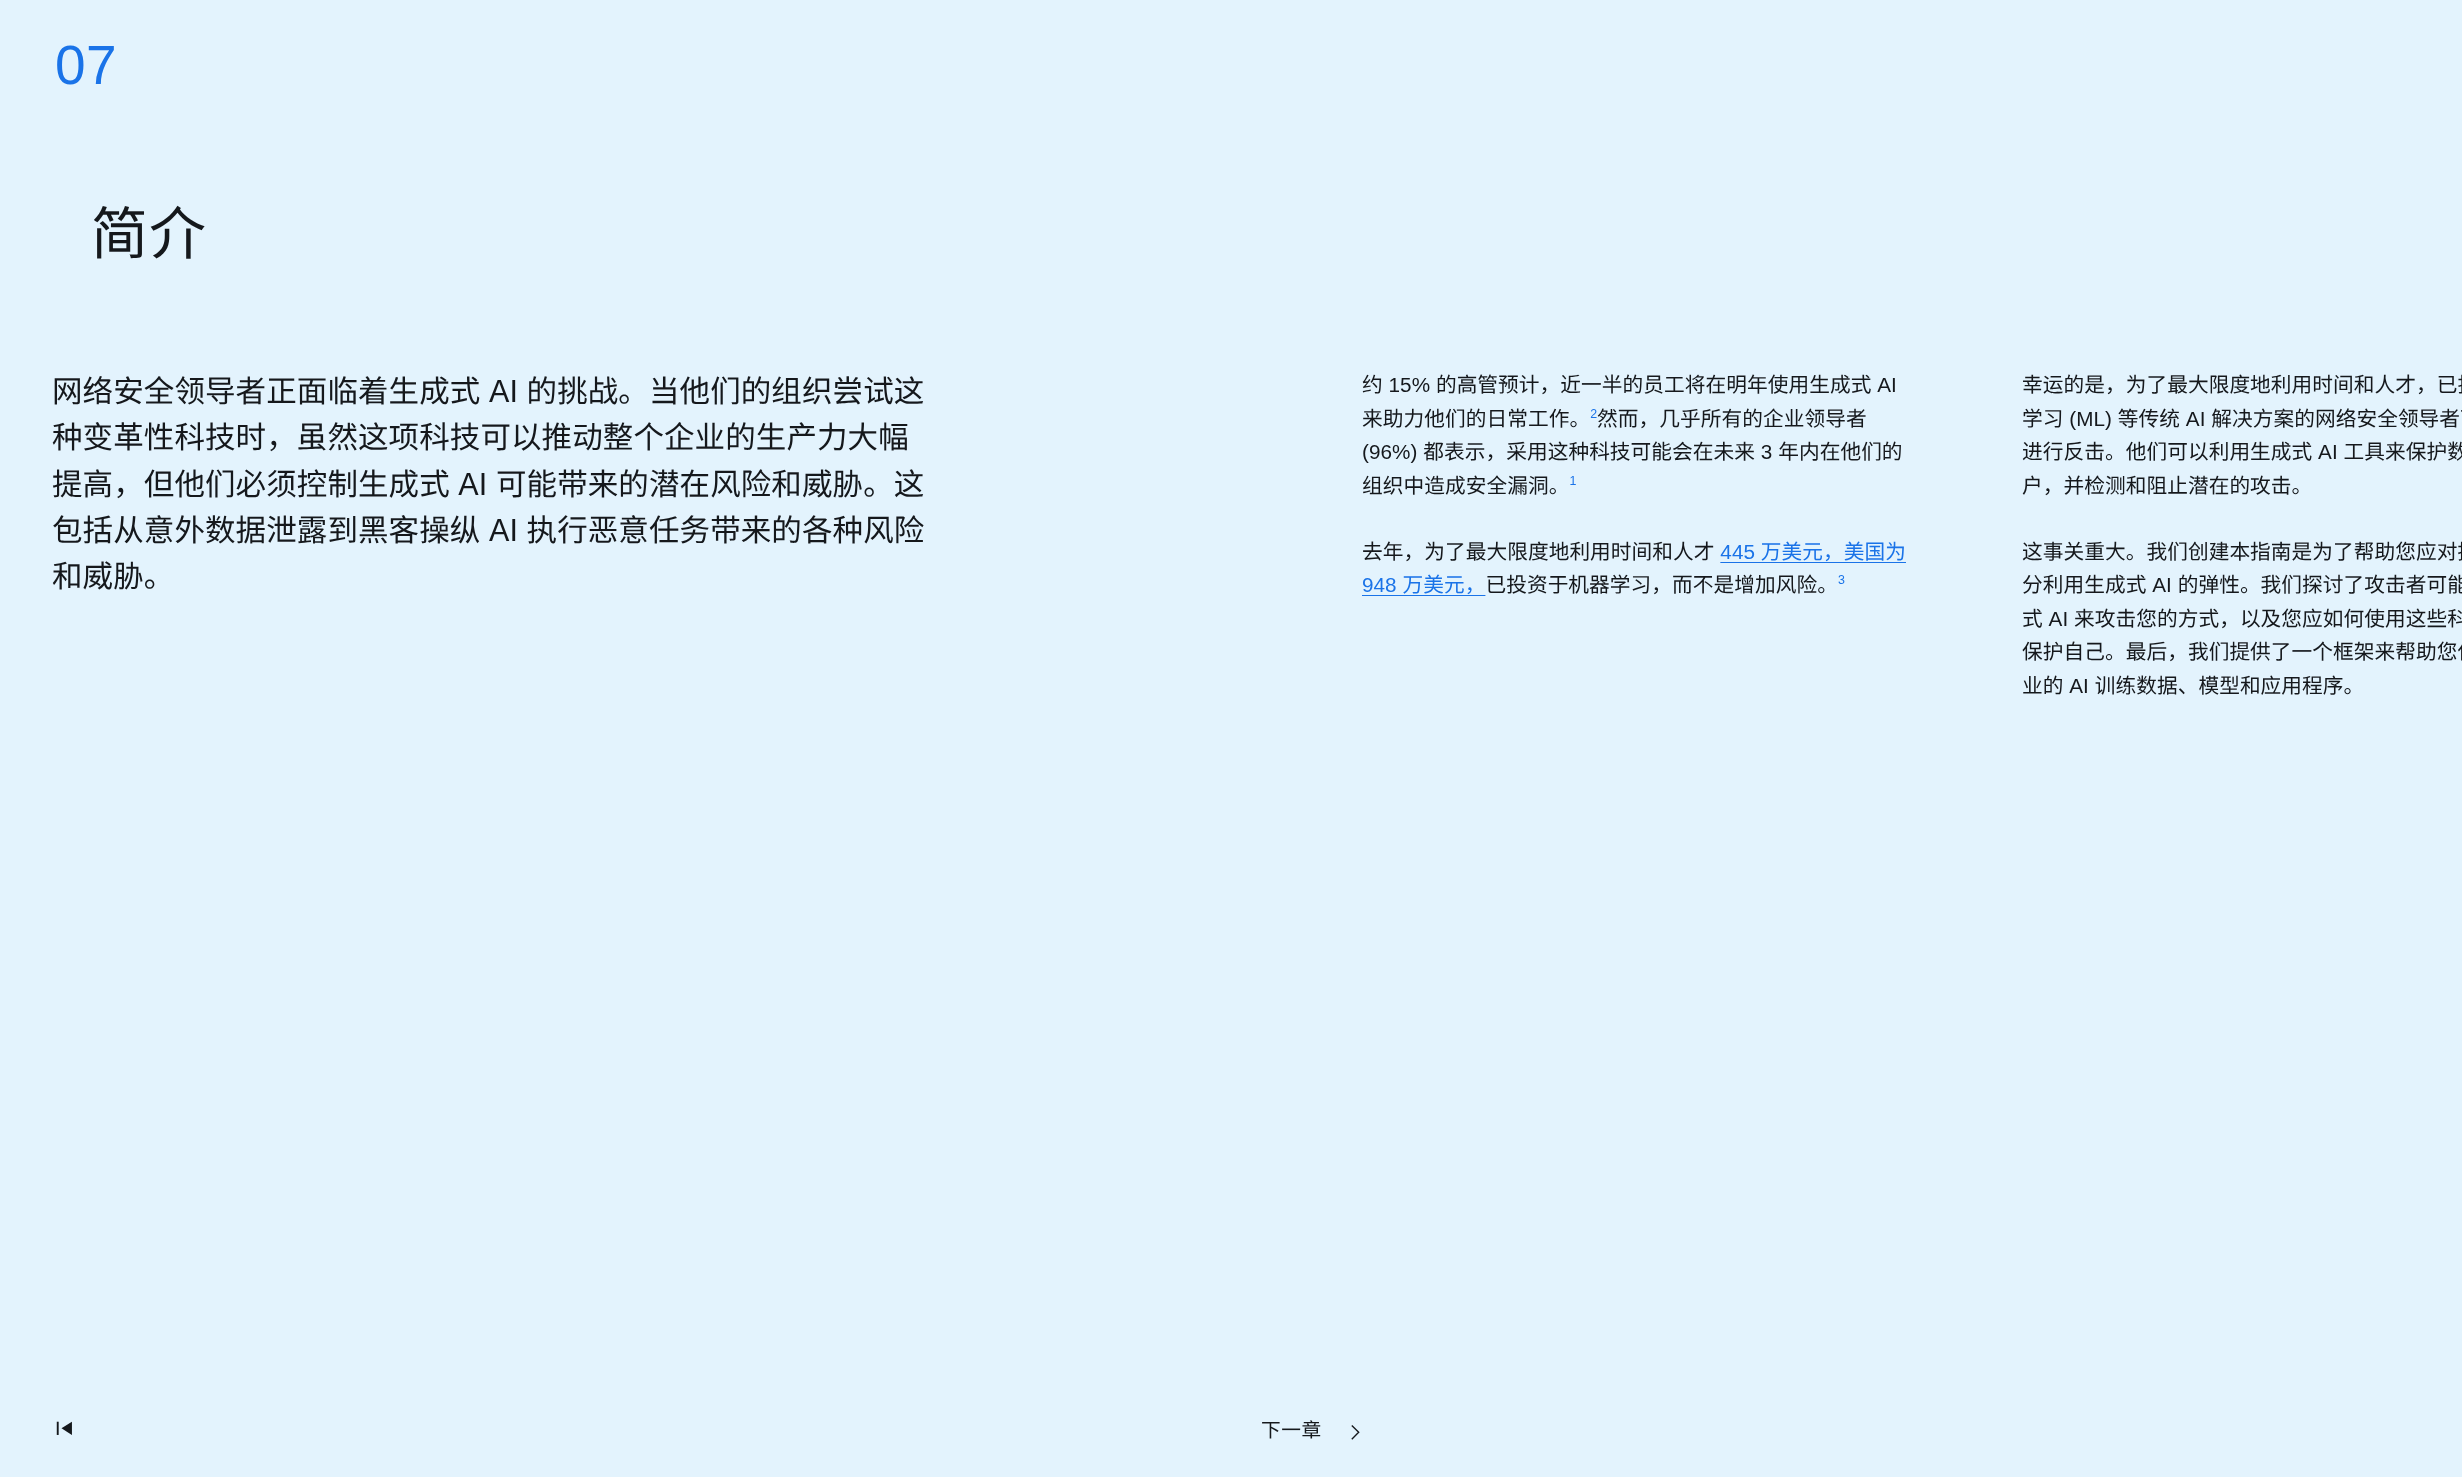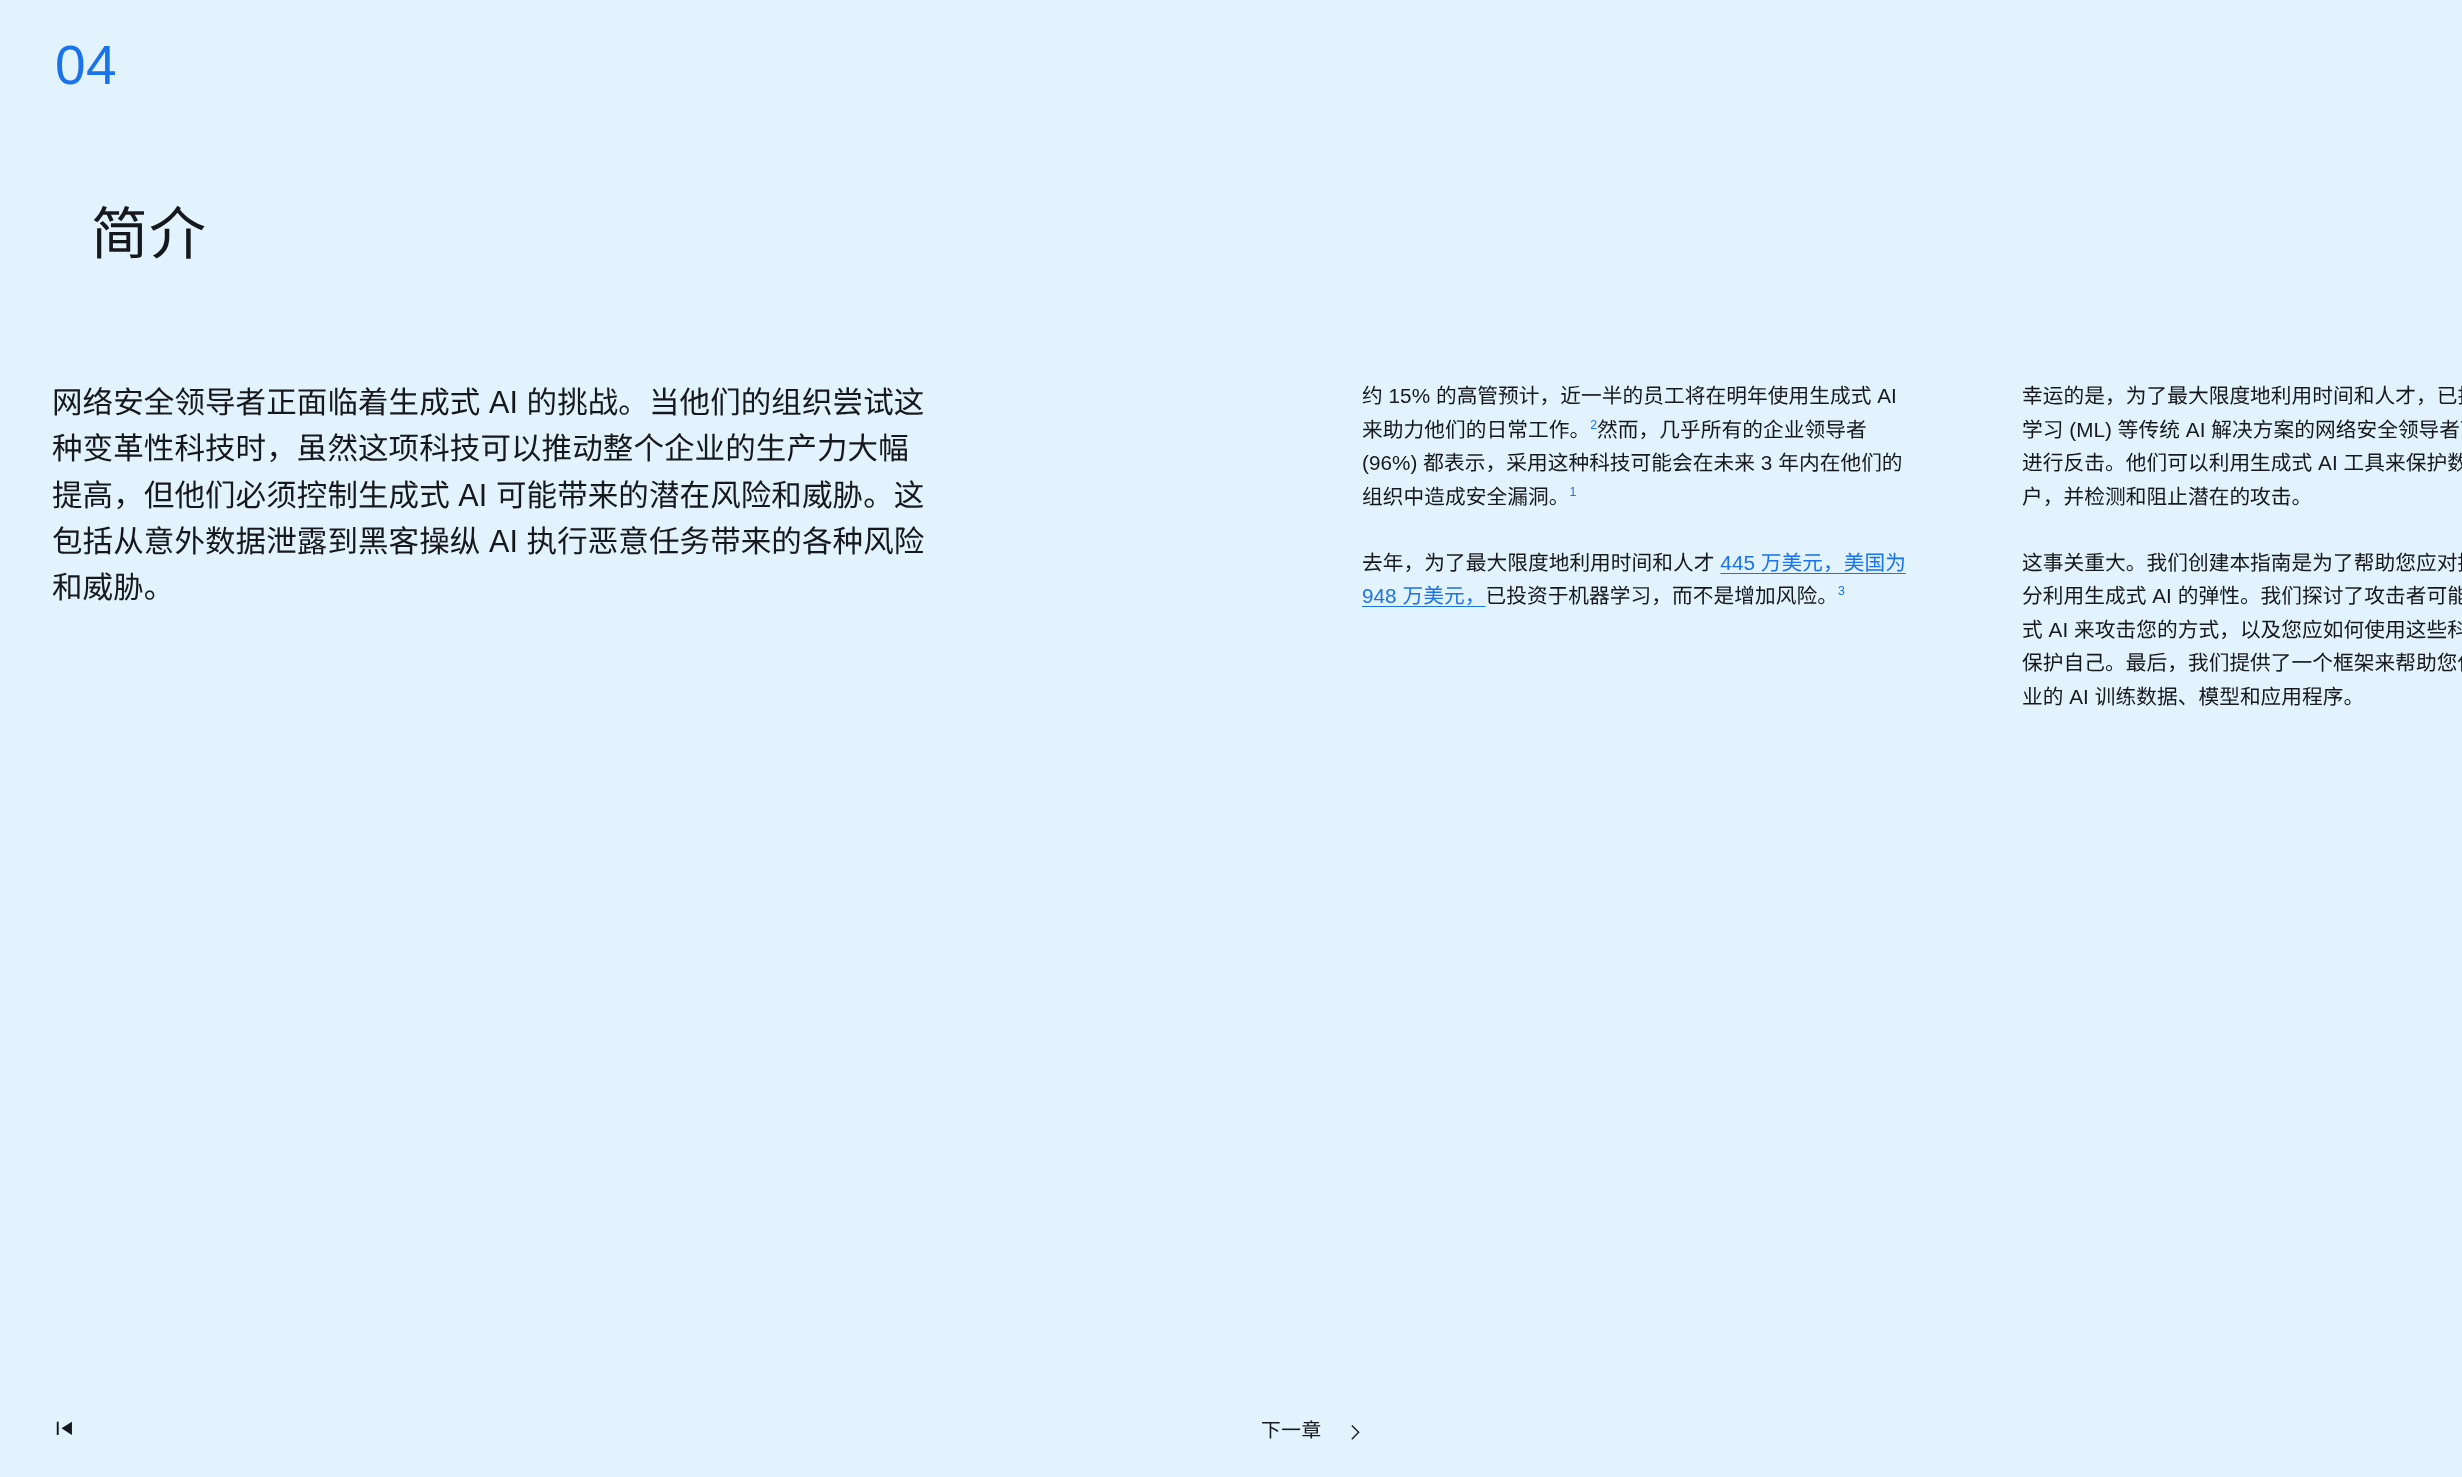--- a/index.html
+++ b/index.html
@@ -42,21 +42,21 @@
     line-height: 1.1;
     color: #15181c;
     font-weight: 400;
     letter-spacing: 1px;
     margin-left: 36px;
   }
 
   
   .col {
     position: absolute;
-    top: 379px;
+    top: 368px;
   }
 
   .col-lead {
     left: 52px;
     width: 882px;
     font-size: 30.5px;
     line-height: 1.52;
     color: #15181c;
     font-weight: 400;
     letter-spacing: 0.1px;
@@ -143,21 +143,21 @@
     display: inline-flex;
     align-items: center;
     justify-content: center;
   }
 </style>
 </head>
 <body>
 
 <div class="page">
 
-  <div class="chapter-number">04</div>
+  <div class="chapter-number">07</div>
 
   <h1 class="chapter-title">简介</h1>
 
   <div class="col col-lead">
     <p style="margin:0;">网络安全领导者正面临着生成式 AI 的挑战。当他们的组织尝试这种变革性科技时，虽然这项科技可以推动整个企业的生产力大幅提高，但他们必须控制生成式 AI 可能带来的潜在风险和威胁。这包括从意外数据泄露到黑客操纵 AI 执行恶意任务带来的各种风险和威胁。</p>
   </div>
 
   <div class="col col-mid">
     <p>
       <span>约 15% 的高管预计，近一半的员工将在明年使用生成式 AI 来助力他们的日常工作。</span><sup class="link-note">2</sup><span>然而，几乎所有的企业领导者 (96%) 都表示，采用这种科技可能会在未来 3 年内在他们的组织中造成安全漏洞。</span><sup class="link-note">1</sup>

